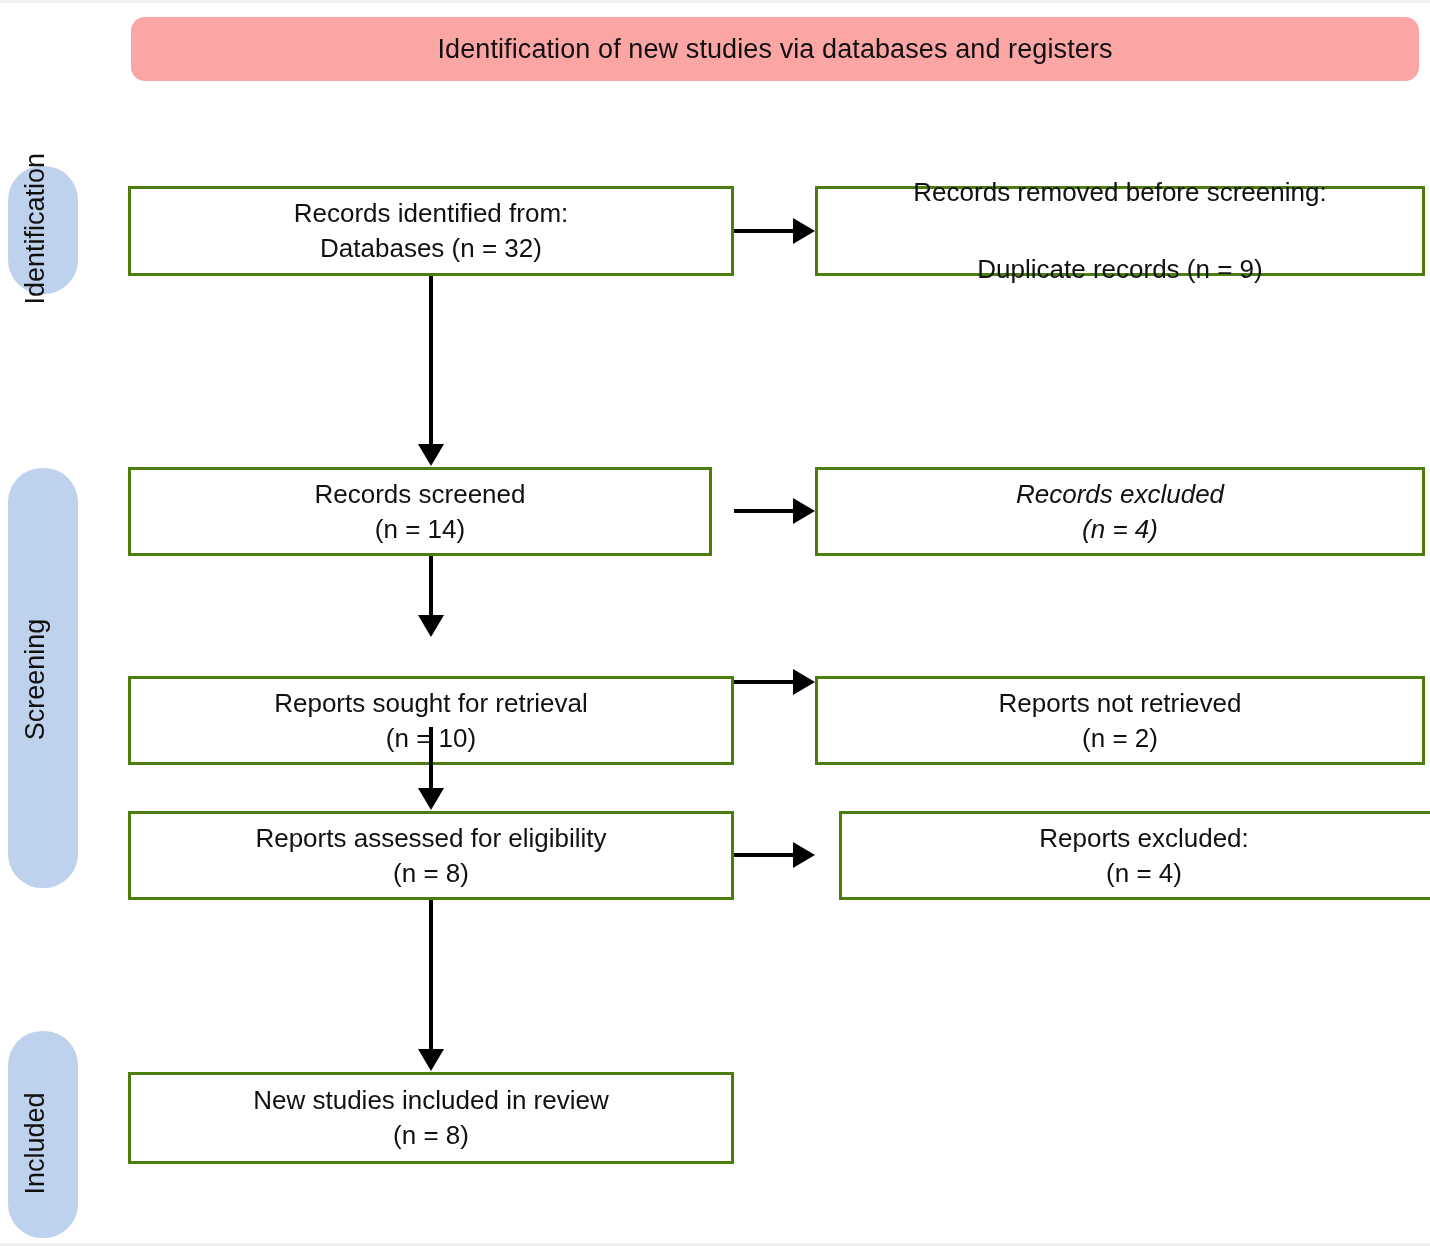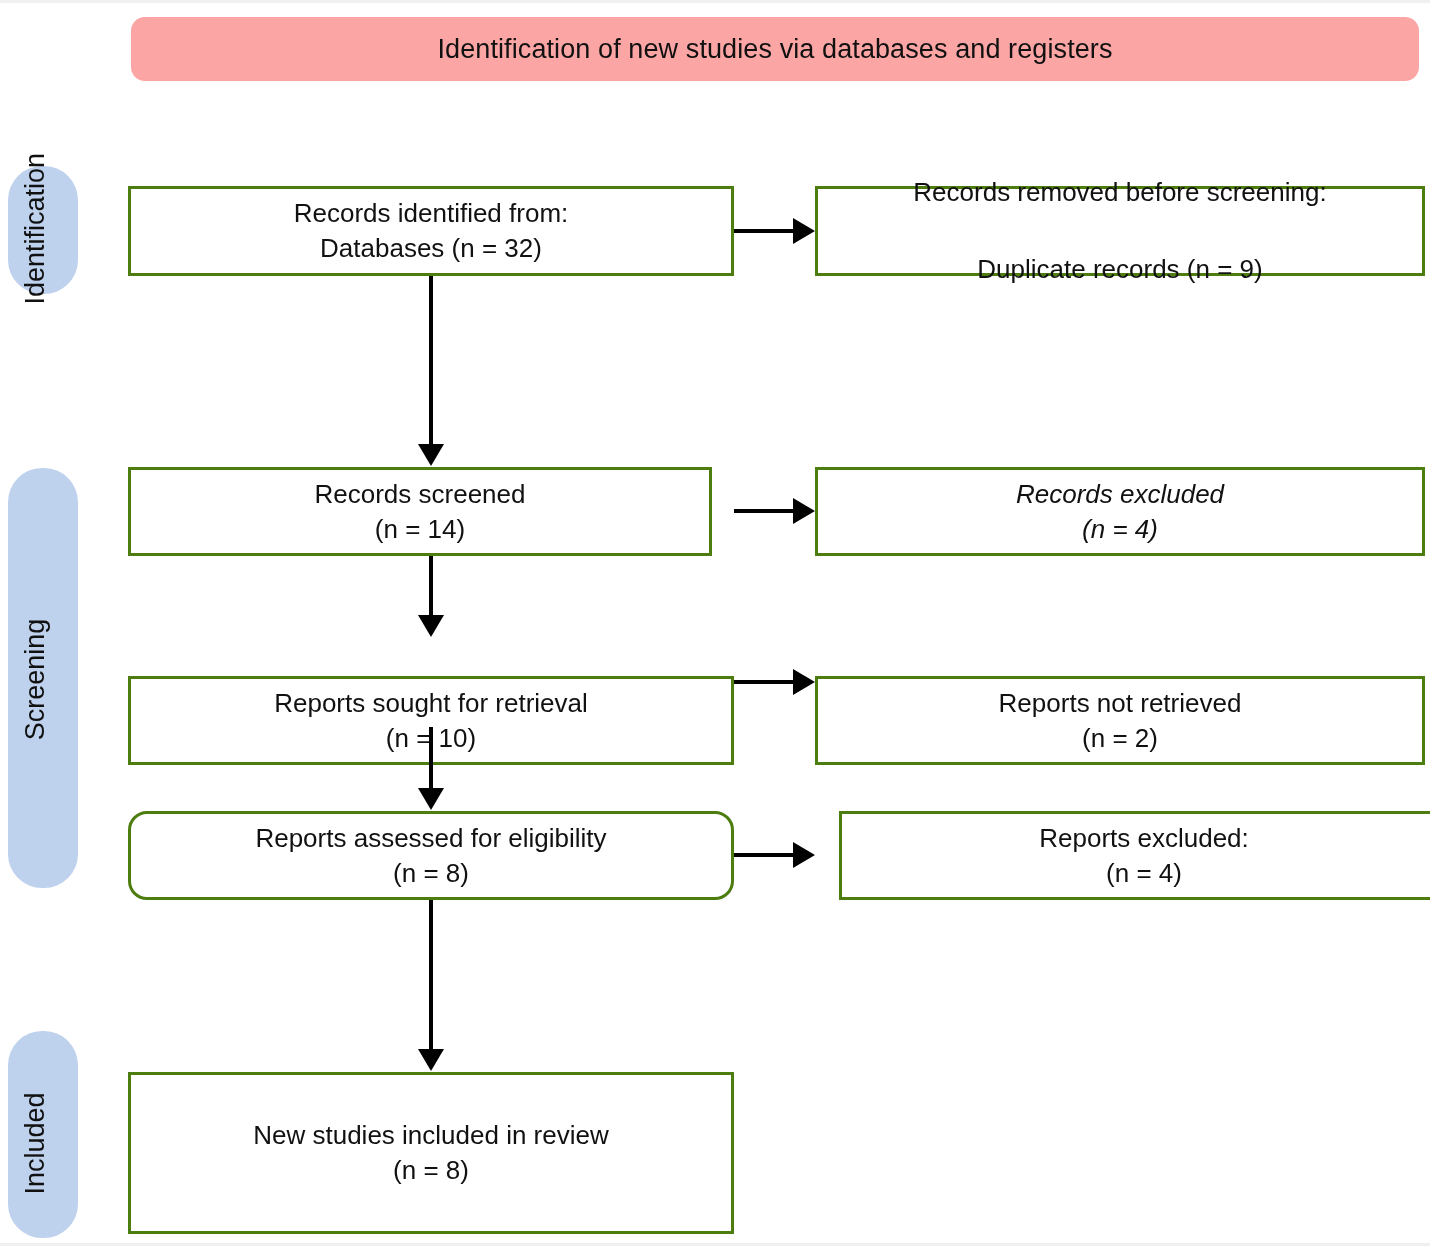--- a/index.html
+++ b/index.html
@@ -142,26 +142,26 @@
   <div class="fbox" style="left:128px; top:464px; width:584px; height:89px;">
     <div class="line">Records screened</div>
     <div class="line">(n = 14)</div>
   </div>
 
   <div class="fbox" style="left:128px; top:635px; width:606px; height:89px;margin-top:38px;">
     <div class="line">Reports sought for retrieval</div>
     <div class="line">(n = 10)</div>
   </div>
 
-  <div class="fbox" style="left:128px; top:808px; width:606px; height:89px;border-radius:19px;">
+  <div class="fbox" style="left:128px; top:808px; width:606px; height:89px;">
     <div class="line">Reports assessed for eligibility</div>
     <div class="line">(n = 8)</div>
   </div>
 
-  <div class="fbox" style="left:128px; top:1069px; width:606px; height:162px;">
+  <div class="fbox" style="left:128px; top:1069px; width:606px; height:92px;">
     <div class="line">New studies included in review</div>
     <div class="line">(n = 8)</div>
   </div>
 
   <div class="fbox" style="left:815px; top:183px; width:610px; height:90px;gap:42px;">
     <div class="line">Records removed before screening:</div>
     <div class="line">Duplicate records (n = 9)</div>
   </div>
 
   <div class="fbox" style="left:815px; top:464px; width:610px; height:89px;font-style:italic;">

